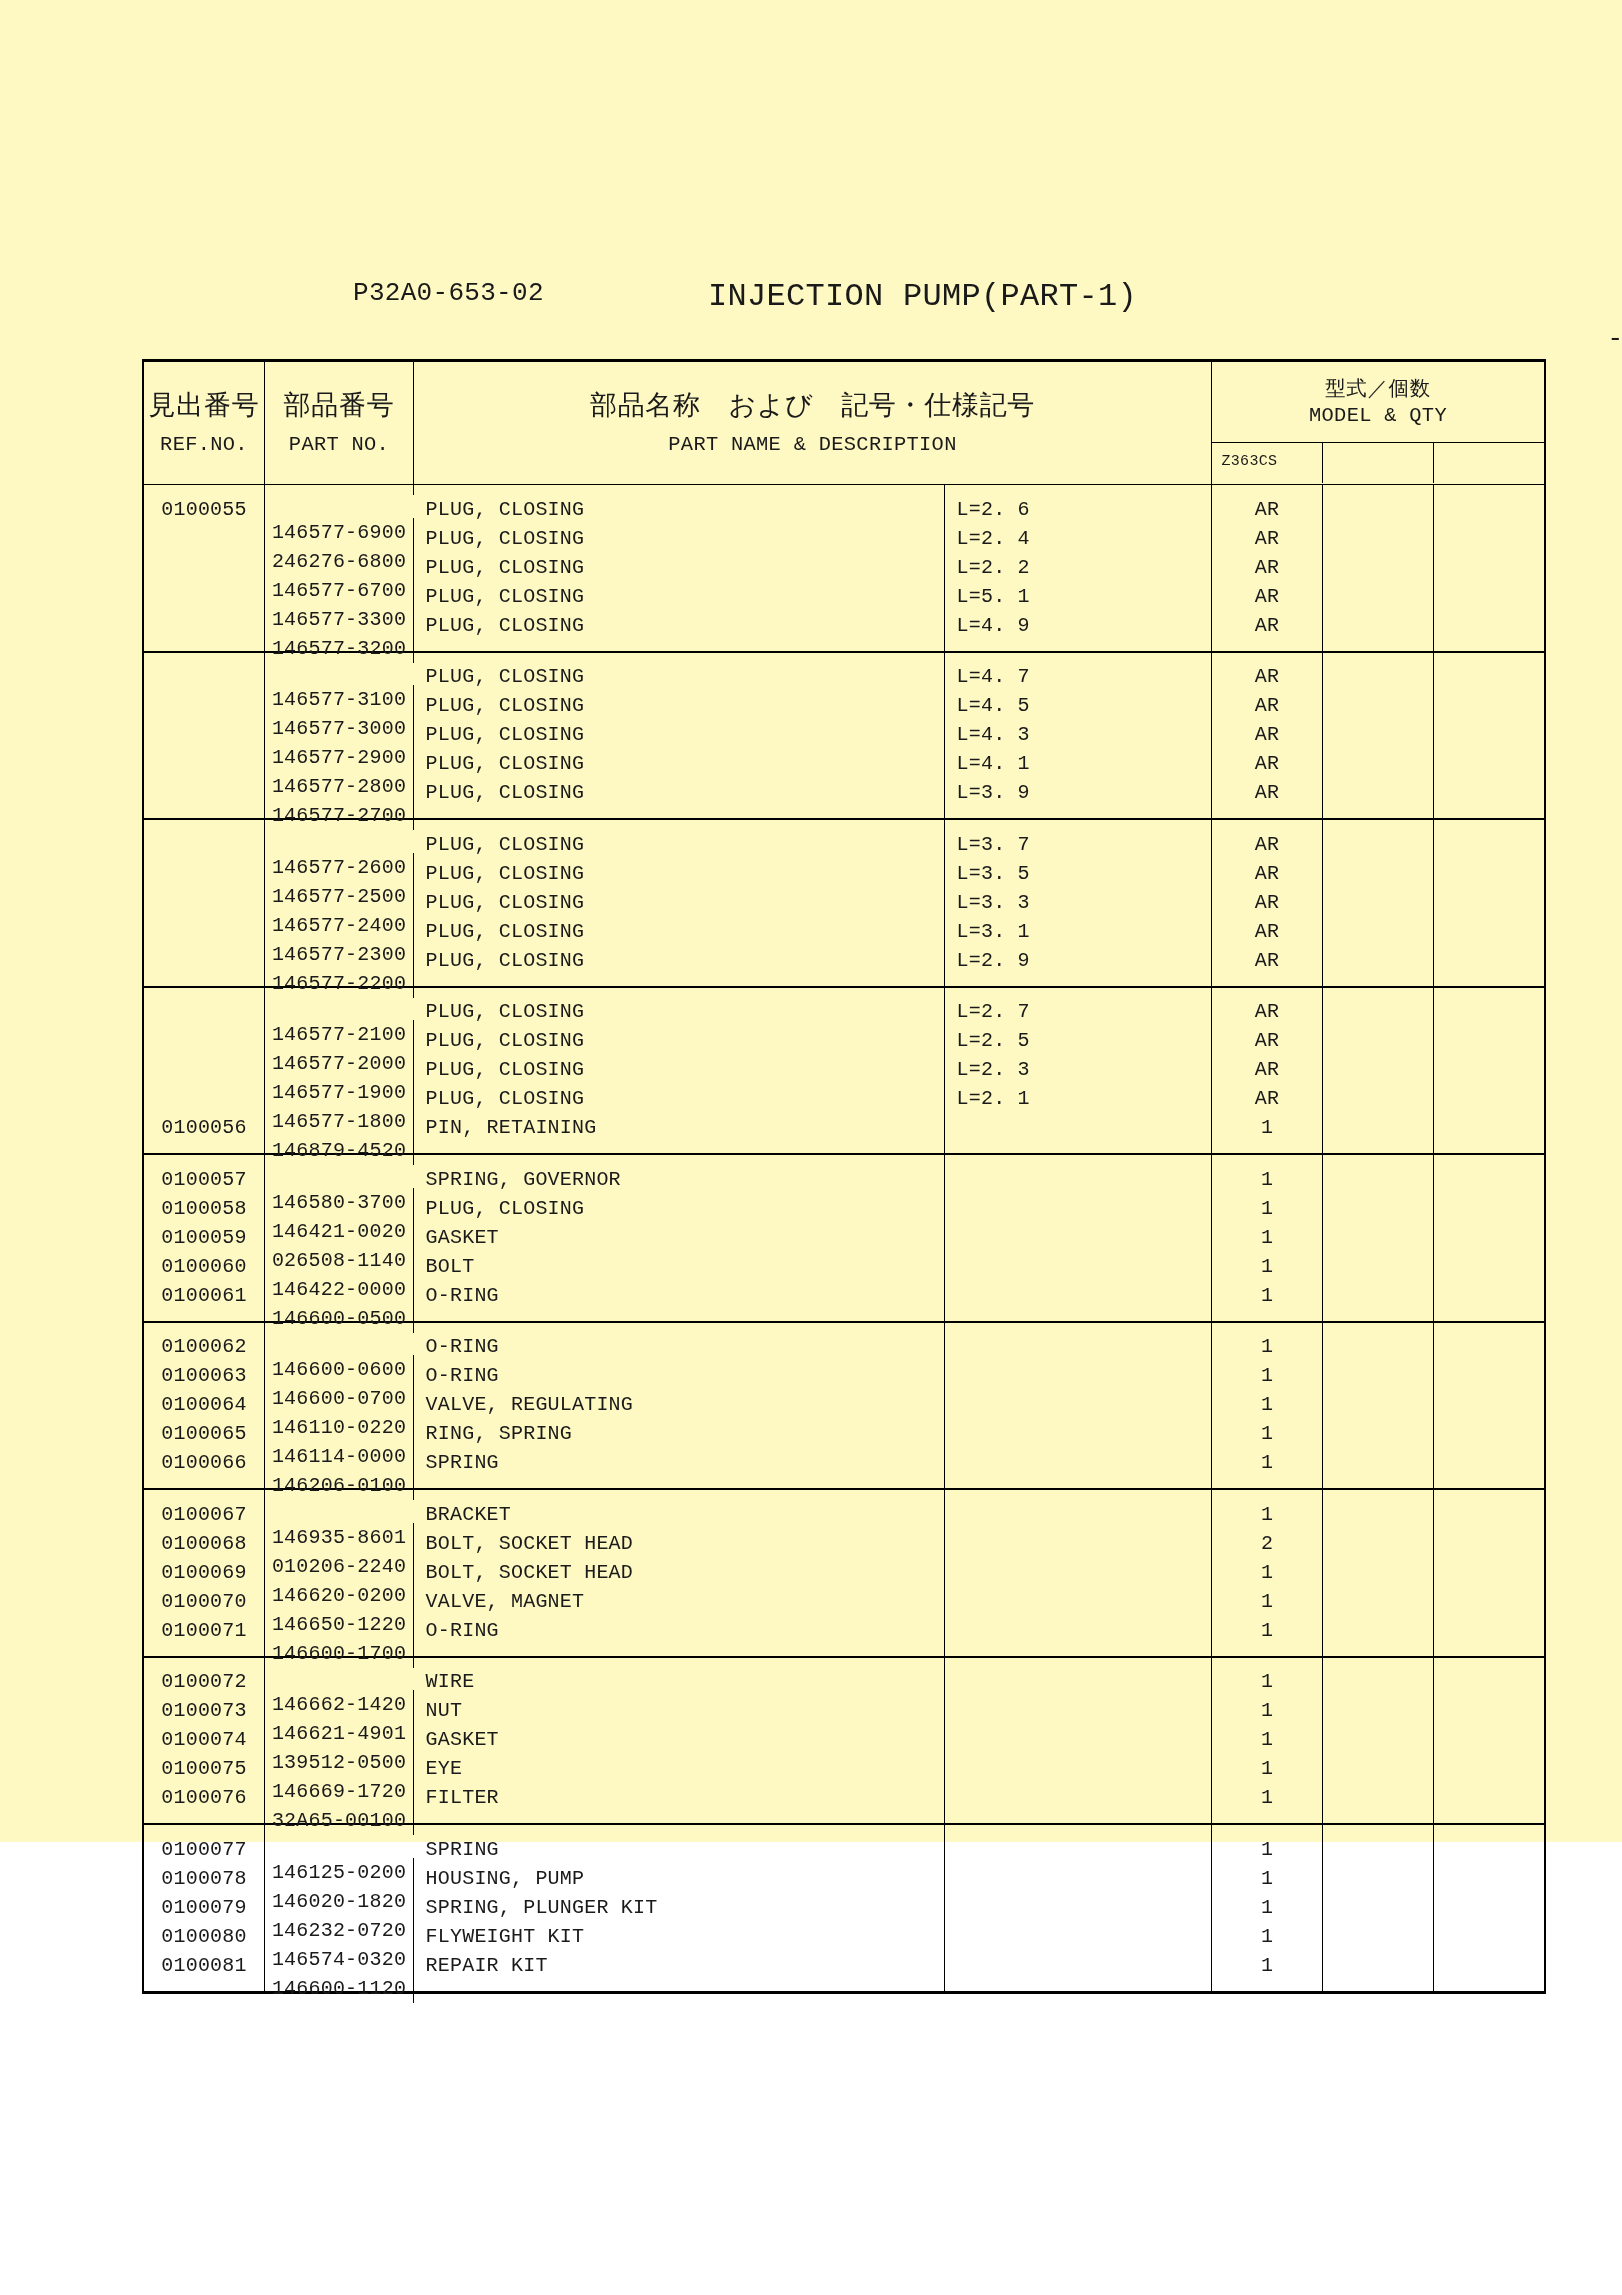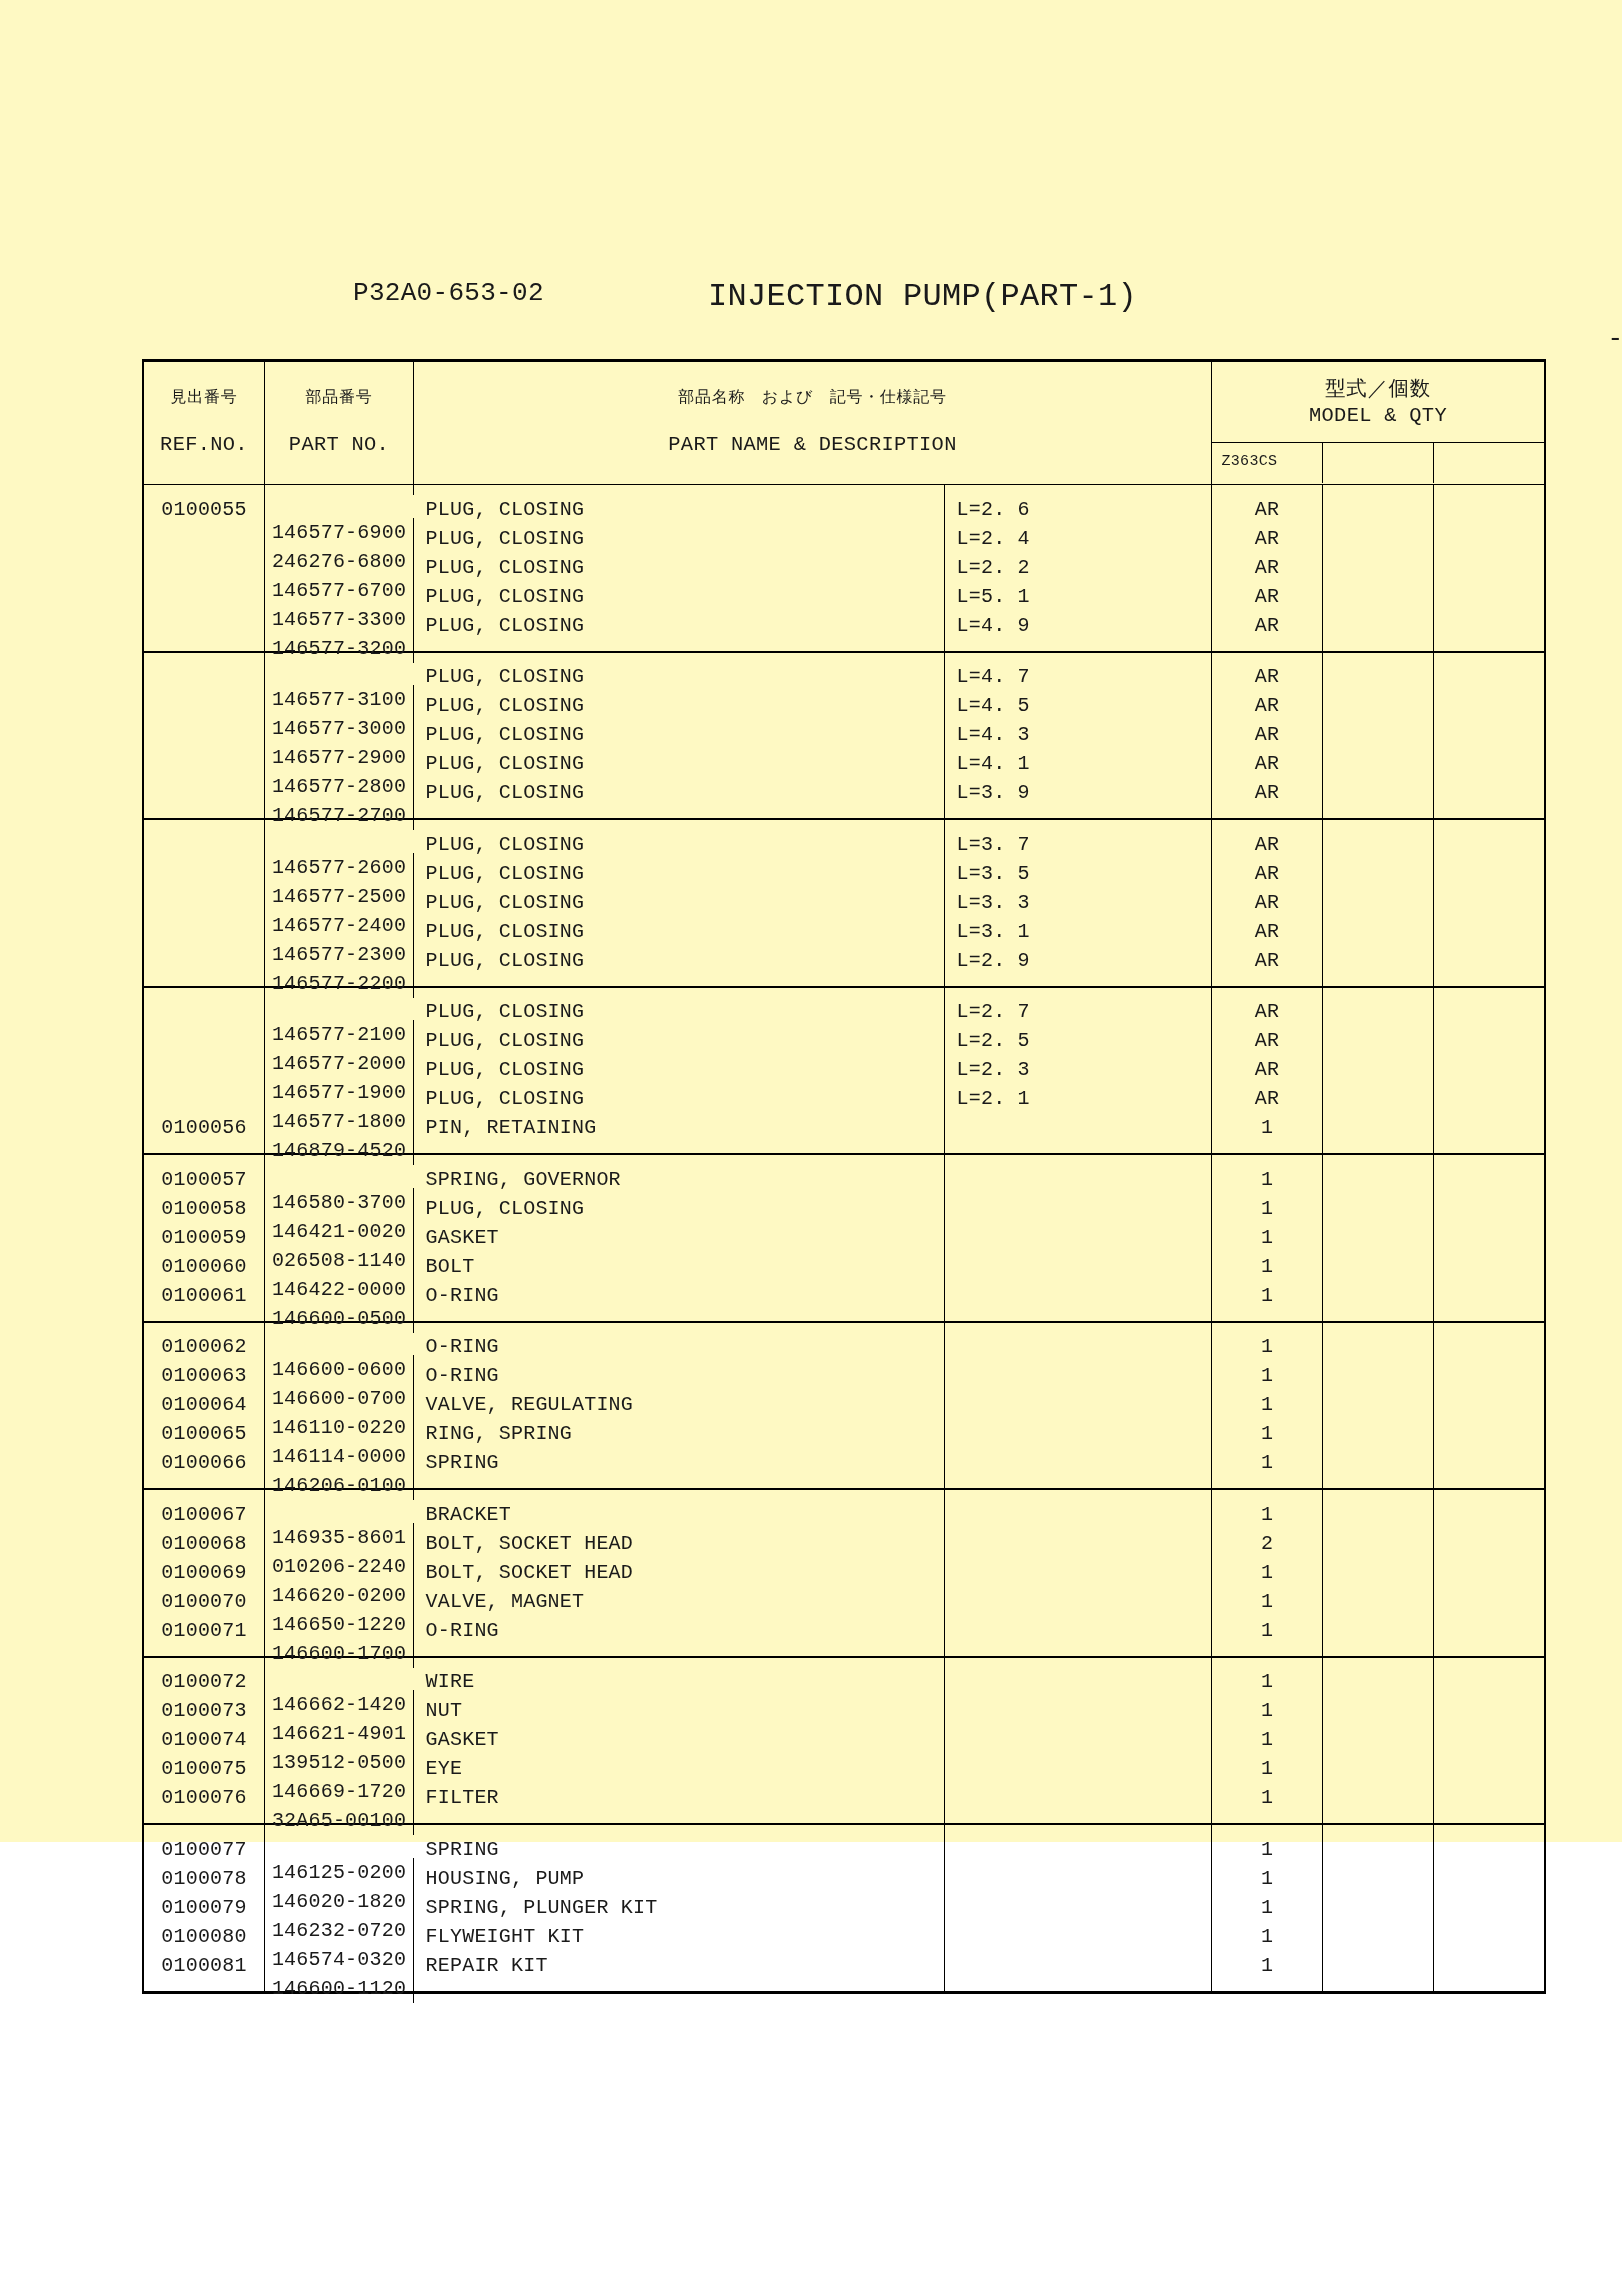--- a/index.html
+++ b/index.html
@@ -84,21 +84,21 @@
   .col-m3    { width: 110px; flex: none; }
 
   .thead > div { border-right: 1.4px solid #000; position: relative; }
   .thead > div:last-child { border-right: none; }
 
   .th-jp {
     position: absolute;
     top: 24.5px; left: 0; right: 0;
     text-align: center;
     font-family: "DejaVu Sans", sans-serif;
-    font-size: 16px;
+    font-size: 27px;
     letter-spacing: 0.7px;
   }
   .th-en {
     position: absolute;
     top: 71px; left: 0; right: 0;
     text-align: center;
     font-size: 20.4px;
     letter-spacing: 0.3px;
   }
 

